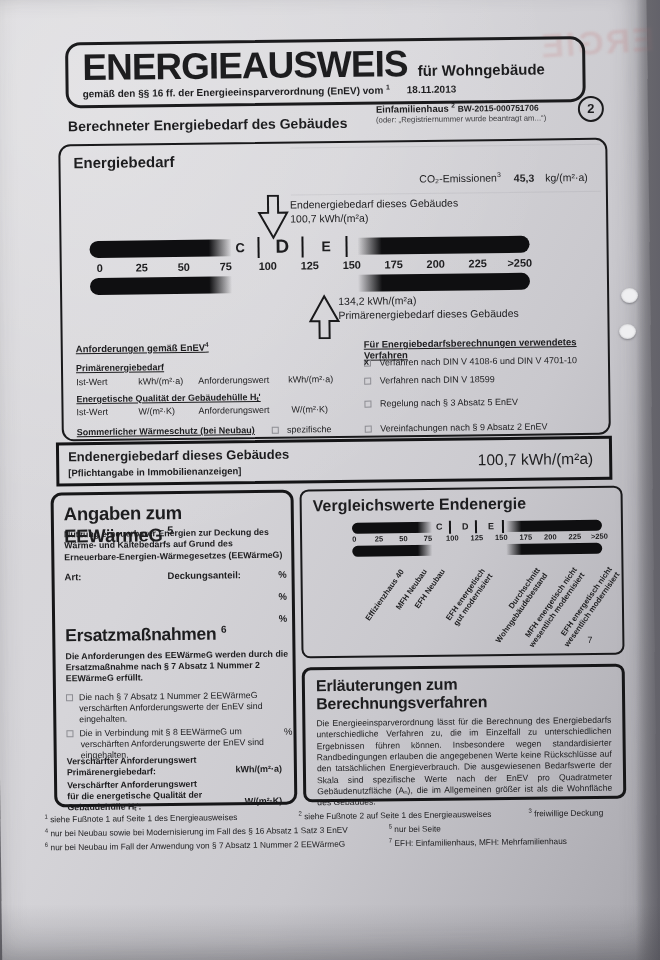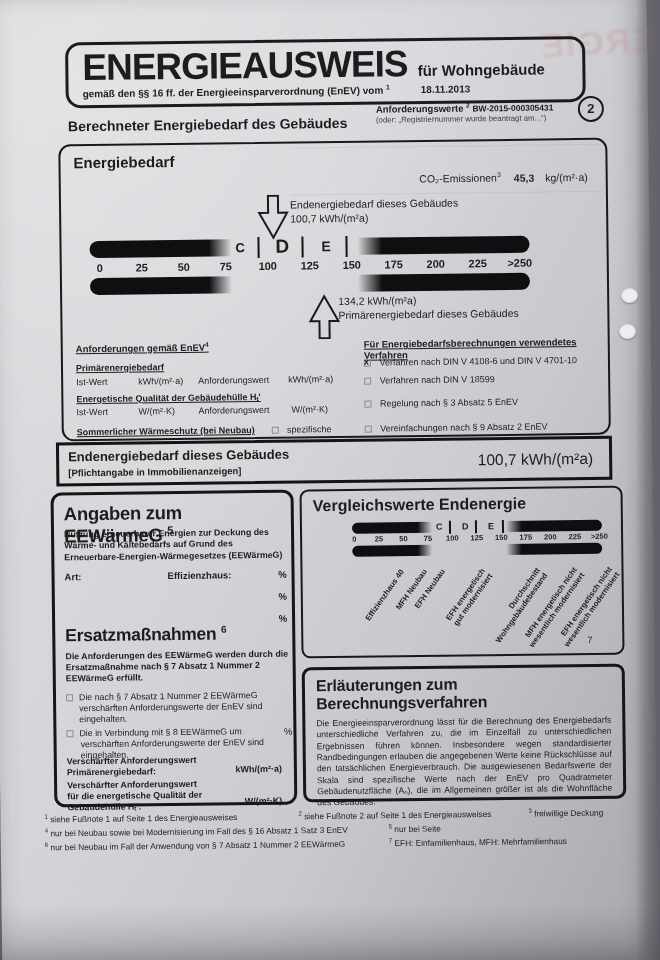--- a/index.html
+++ b/index.html
@@ -29,21 +29,21 @@
   .bleed-title { left:548px; top:34px; font-size:34px; }
 
   
   .hdr-box { position:absolute; left:74px; top:48px; width:520px; height:66px;
     border:3px solid #1b1b1d; border-radius:15px; padding:4px 12px 0 14px; background:rgba(255,255,255,.06); }
   .hdr-row { display:flex; align-items:baseline; gap:10px; }
   .hdr-title { font-size:37px; font-weight:bold; letter-spacing:-1px; line-height:1; }
   .hdr-sub { font-size:15px; font-weight:bold; }
   .law { font-size:10px; font-weight:bold; margin-top:1px; }
   .law sup { font-size:7px; }
-  .law .date { margin-left:28px;text-align:center; }
+  .law .date { margin-left:14px;text-align:center; }
 
   .section-title { position:absolute; left:76px; top:124px; font-size:14px; font-weight:bold; }
   .registry { position:absolute; left:384px; top:112px; width:200px; line-height:1.25; }
   .registry .lbl { font-size:9.5px; font-weight:bold; }
   .registry .lbl sup { font-size:6.5px; }
   .registry .val { font-size:8.5px; }
   .registry .note { font-size:7.8px; color:#3a3a3d; }
   .badge { position:absolute; left:586px; top:108px; width:26px; height:26px; border:2.5px solid #1b1b1d;
     border-radius:50%; text-align:center; line-height:22px; font-size:13px; font-weight:bold; }
 
@@ -165,23 +165,23 @@
         <span>gemäß den §§ 16 ff. der Energieeinsparverordnung (EnEV) vom</span>
         <sup>1</sup>
         <span class="date">18.11.2013</span>
       </div>
     </div>
 
     <div class="section-title">Berechneter Energiebedarf des Gebäudes</div>
 
     <div class="registry">
       <div class="lbl">
-        <span>Anforderungswerte</span>
+        <span>Einfamilienhaus</span>
         <sup>2</sup>
-        <span class="val">BW-2015-000305431</span>
+        <span class="val">BW-2015-000751706</span>
       </div>
       <div class="note">(oder: „Registriernummer wurde beantragt am...“)</div>
     </div>
 
     <div class="badge">2</div>
 
     <div class="main-box">
       <div class="ghost-rows"></div>
       <div class="main-title">Energiebedarf</div>
       <div class="co2">
@@ -289,21 +289,21 @@
       <div class="v">100,7 kWh/(m²a)</div>
     </div>
 
     <div class="ee-box">
       <div class="ee-title">
         <span>Angaben zum EEWärmeG</span> <sup>5</sup>
       </div>
       <div class="ee-intro">Nutzung erneuerbarer Energien zur Deckung des Wärme- und Kältebedarfs auf Grund des Erneuerbare-Energien-Wärmegesetzes (EEWärmeG)</div>
       <div class="ee-art">
         <span>Art:</span>
-        <span class="dk">Effizienzhaus:</span>
+        <span class="dk">Deckungsanteil:</span>
         <span class="pct" style="top:0;">%</span>
         <span class="pct" style="top:22px;">%</span>
         <span class="pct" style="top:44px;">%</span>
       </div>
       <div class="ee-ersatz">
         <span>Ersatzmaßnahmen</span> <sup>6</sup>
       </div>
       <div class="ee-eintro">Die Anforderungen des EEWärmeG werden durch die Ersatzmaßnahme nach § 7 Absatz 1 Nummer 2 EEWärmeG erfüllt.</div>
       <div class="ee-opt" style="top:197px;">
         <span class="cbx"></span><span class="txt">Die nach § 7 Absatz 1 Nummer 2 EEWärmeG verschärften Anforderungswerte der EnEV sind eingehalten.</span>

